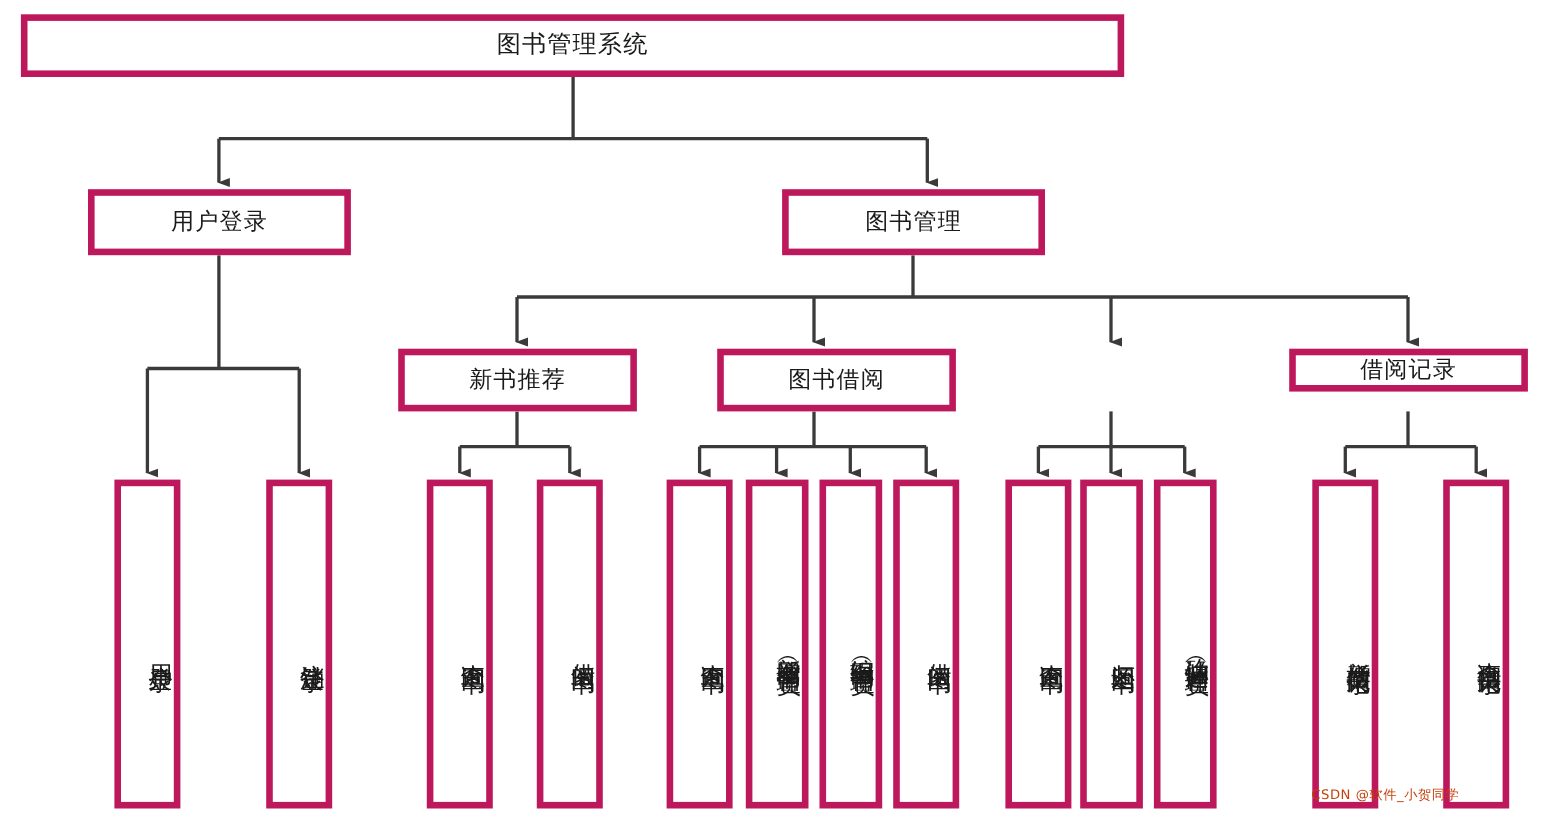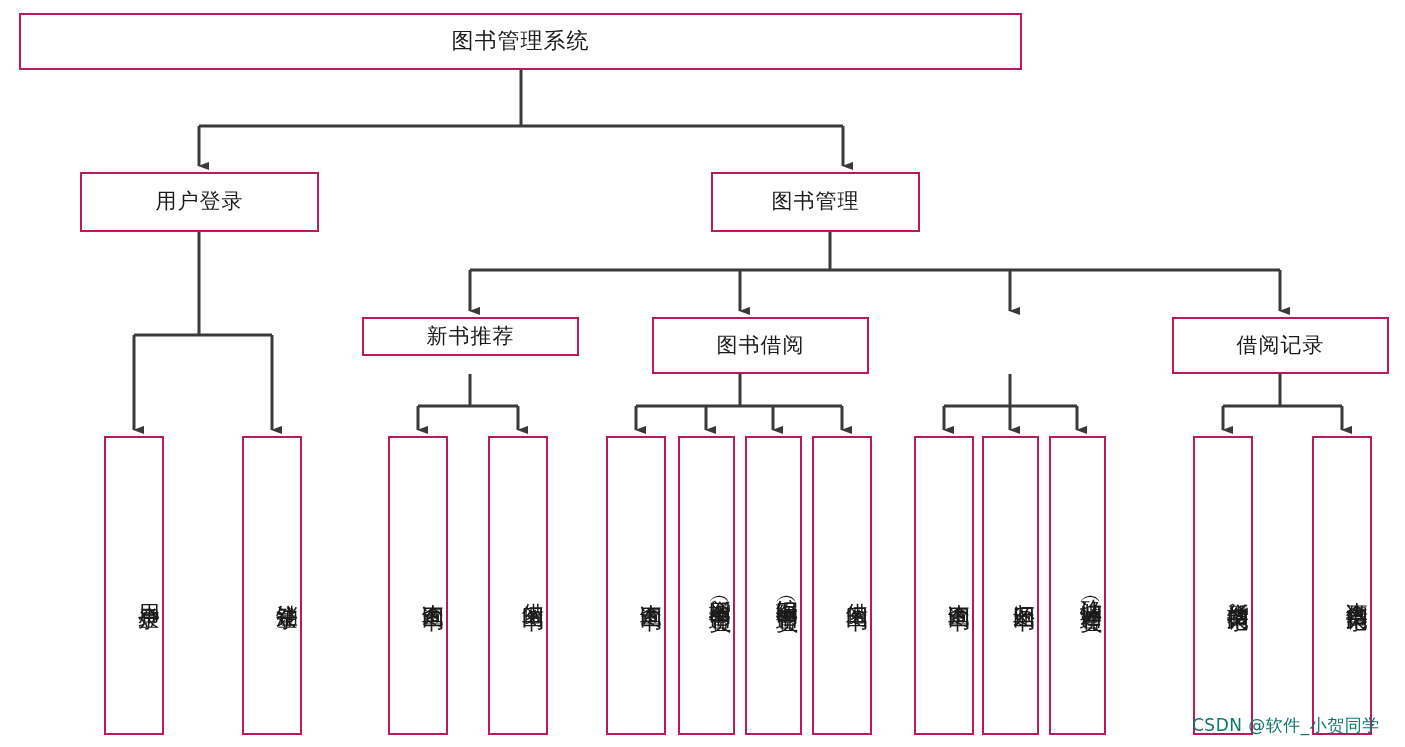--- a/index.html
+++ b/index.html
@@ -23,21 +23,21 @@
     left: 0;
     top: 0;
     width: 1405px;
     height: 747px;
     pointer-events: none;
   }
   .node {
     position: absolute;
     box-sizing: border-box;
     background: #ffffff;
-    border: 2px solid #be185d;
+    border: 6px solid #be185d;
     display: flex;
     align-items: center;
     justify-content: center;
     color: #1a1a1a;
   }
   .node.horizontal {
     font-size: 21px;
     letter-spacing: 1px;
     line-height: 1.1;
   }
@@ -57,22 +57,22 @@
     display: block;
     text-align: center;
   }
   .node.root {
     font-size: 22px;
   }
   .watermark {
     position: absolute;
     left: 1192px;
     top: 714px;
-    font-size: 17px;
-    color: #0f766e;
+    font-size: 12px;
+    color: #c2410c;
     white-space: nowrap;
     letter-spacing: 0.5px;
   }
 </style>
 </head>
 <body>
 
 <div id="diagram-root">
 
   <svg id="edges-layer" width="1405" height="747" viewBox="0 0 1405 747" xmlns="http://www.w3.org/2000/svg">
@@ -125,31 +125,31 @@
     </g>
   </svg>
 
   <div class="node horizontal root" style="left:19px; top:13px; width:1003px; height:57px;">
     <span class="nodelabel">图书管理系统</span>
   </div>
 
   <div class="node horizontal" style="left:80px; top:172px; width:239px; height:60px;">
     <span class="nodelabel">用户登录</span>
   </div>
-  <div class="node horizontal" style="left:711px; top:172px; width:209px; height:60px;">
+  <div class="node horizontal" style="left:711px; top:172px; width:239px; height:60px;">
     <span class="nodelabel">图书管理</span>
   </div>
 
-  <div class="node horizontal" style="left:362px; top:317px; width:217px; height:39px;">
+  <div class="node horizontal" style="left:362px; top:317px; width:217px; height:57px;">
     <span class="nodelabel">新书推荐</span>
   </div>
   <div class="node horizontal" style="left:632px; top:317px; width:217px; height:57px;margin-left:20px;">
     <span class="nodelabel">图书借阅</span>
   </div>
-  <div class="node horizontal" style="left:1172px; top:317px; width:217px; height:57px;">
+  <div class="node horizontal" style="left:1172px; top:317px; width:217px; height:39px;">
     <span class="nodelabel">借阅记录</span>
   </div>
 
   <div class="node vertical" style="left:104px; top:436px; width:60px; height:299px;">
     <span class="nodelabel">用户登录</span>
   </div>
   <div class="node vertical" style="left:242px; top:436px; width:60px; height:299px;">
     <span class="nodelabel">注销登录</span>
   </div>
 

